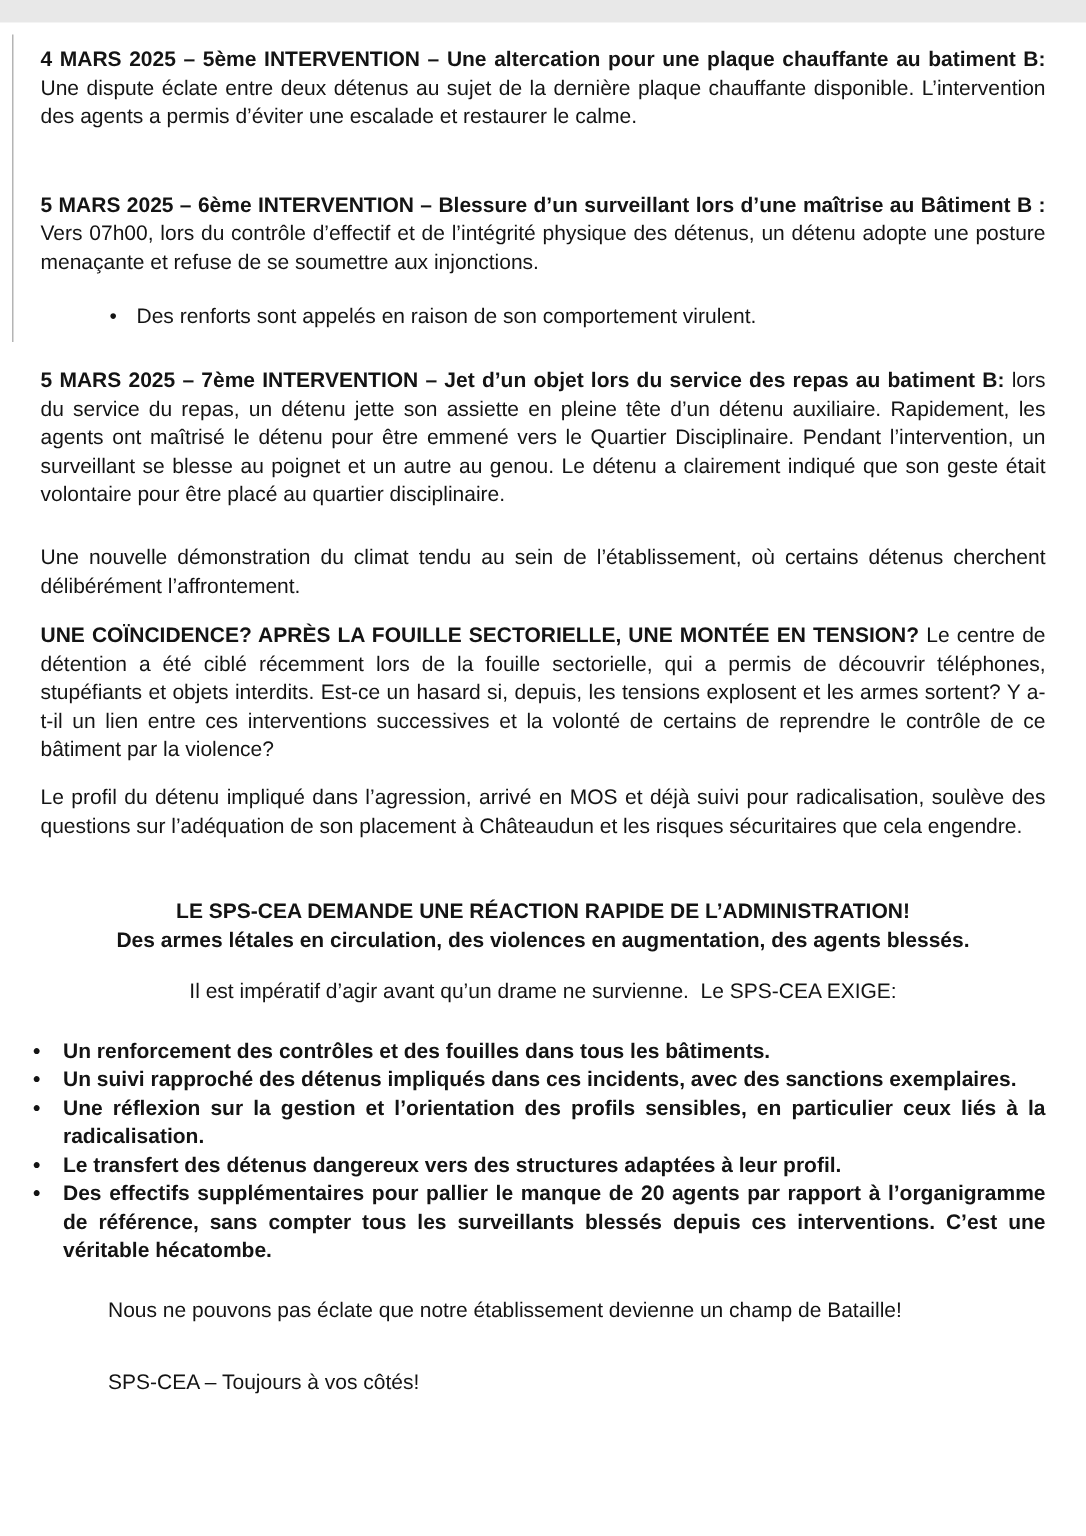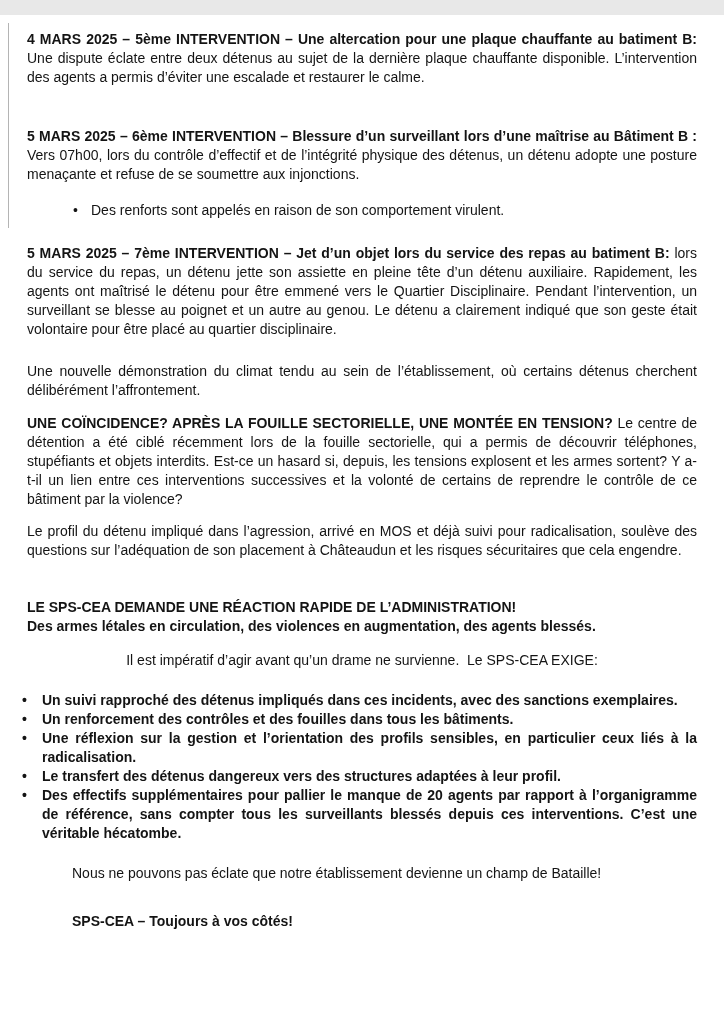--- a/index.html
+++ b/index.html
@@ -45,30 +45,30 @@
     top: 0;
   }
   ul.demands-list li { font-weight: bold; }
   ul.demands-list li::before {
     content: "\2022";
     position: absolute;
     left: -20px;
     top: 0;
     font-weight: bold;
   }
-  .headline { text-align: left; font-weight: bold; margin-bottom: 15px; }
+  .headline { text-align: center; font-weight: bold; margin-bottom: 15px; }
   .imperatif { text-align: center; white-space: pre-wrap; margin-bottom: 21px; }
   .tolerance { margin-bottom: 29px; padding-left: 45px; }
   .footer-row {
     display: flex;
     justify-content: space-between;
     align-items: baseline;
     padding: 0 28px 0 45px;
   }
-  .footer-left { font-weight: bold; text-align: center; }
+  .footer-left { font-weight: normal; text-align: center; }
 </style>
 </head>
 <body>
 
 <div class="page">
   <div class="scan-artifact"></div>
 
   <p class="just p1"><strong>4 MARS 2025 – 5ème INTERVENTION – Une altercation pour une plaque chauffante au batiment B:</strong> <span>Une dispute éclate entre deux détenus au sujet de la dernière plaque chauffante disponible. L’intervention des agents a permis d’éviter une escalade et restaurer le calme.</span></p>
 
   <p class="just p2"><strong>5 MARS 2025 – 6ème INTERVENTION – Blessure d’un surveillant lors d’une maîtrise au Bâtiment B :</strong>  <span>Vers 07h00, lors du contrôle d’effectif et de l’intégrité physique des détenus, un détenu adopte une posture menaçante et refuse de se soumettre aux injonctions.</span></p>
@@ -86,22 +86,22 @@
   <p class="just p6">Le profil du détenu impliqué dans l’agression, arrivé en MOS et déjà suivi pour radicalisation, soulève des questions sur l’adéquation de son placement à Châteaudun et les risques sécuritaires que cela engendre.</p>
 
   <div class="headline">
     <div>LE SPS-CEA DEMANDE UNE RÉACTION RAPIDE DE L’ADMINISTRATION!</div>
     <div>Des armes létales en circulation, des violences en augmentation, des agents blessés.</div>
   </div>
 
   <p class="imperatif">Il est impératif d’agir avant qu’un drame ne survienne.  Le SPS-CEA EXIGE:</p>
 
   <ul class="demands-list">
+    <li>Un renforcement des contrôles et des fouilles dans tous les bâtiments.</li>
     <li>Un suivi rapproché des détenus impliqués dans ces incidents, avec des sanctions exemplaires.</li>
-    <li>Un renforcement des contrôles et des fouilles dans tous les bâtiments.</li>
     <li>Une réflexion sur la gestion et l’orientation des profils sensibles, en particulier ceux liés à la radicalisation.</li>
     <li>Le transfert des détenus dangereux vers des structures adaptées à leur profil.</li>
     <li>Des effectifs supplémentaires pour pallier le manque de 20 agents par rapport à l’organigramme de référence, sans compter tous les surveillants blessés depuis ces interventions. C’est une véritable hécatombe.</li>
   </ul>
 
   <p class="tolerance">Nous ne pouvons pas éclate que notre établissement devienne un champ de Bataille!</p>
 
   <div class="footer-row">
     <span class="footer-left">SPS-CEA – Toujours à vos côtés!</span>
   </div>

